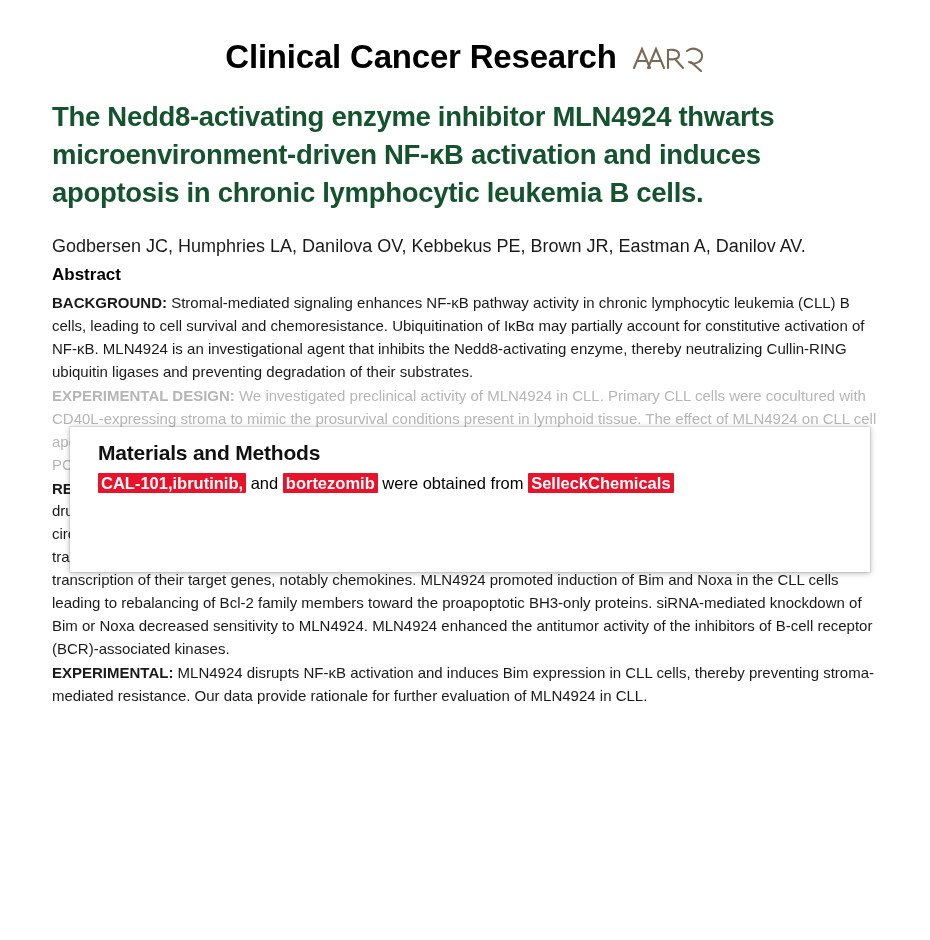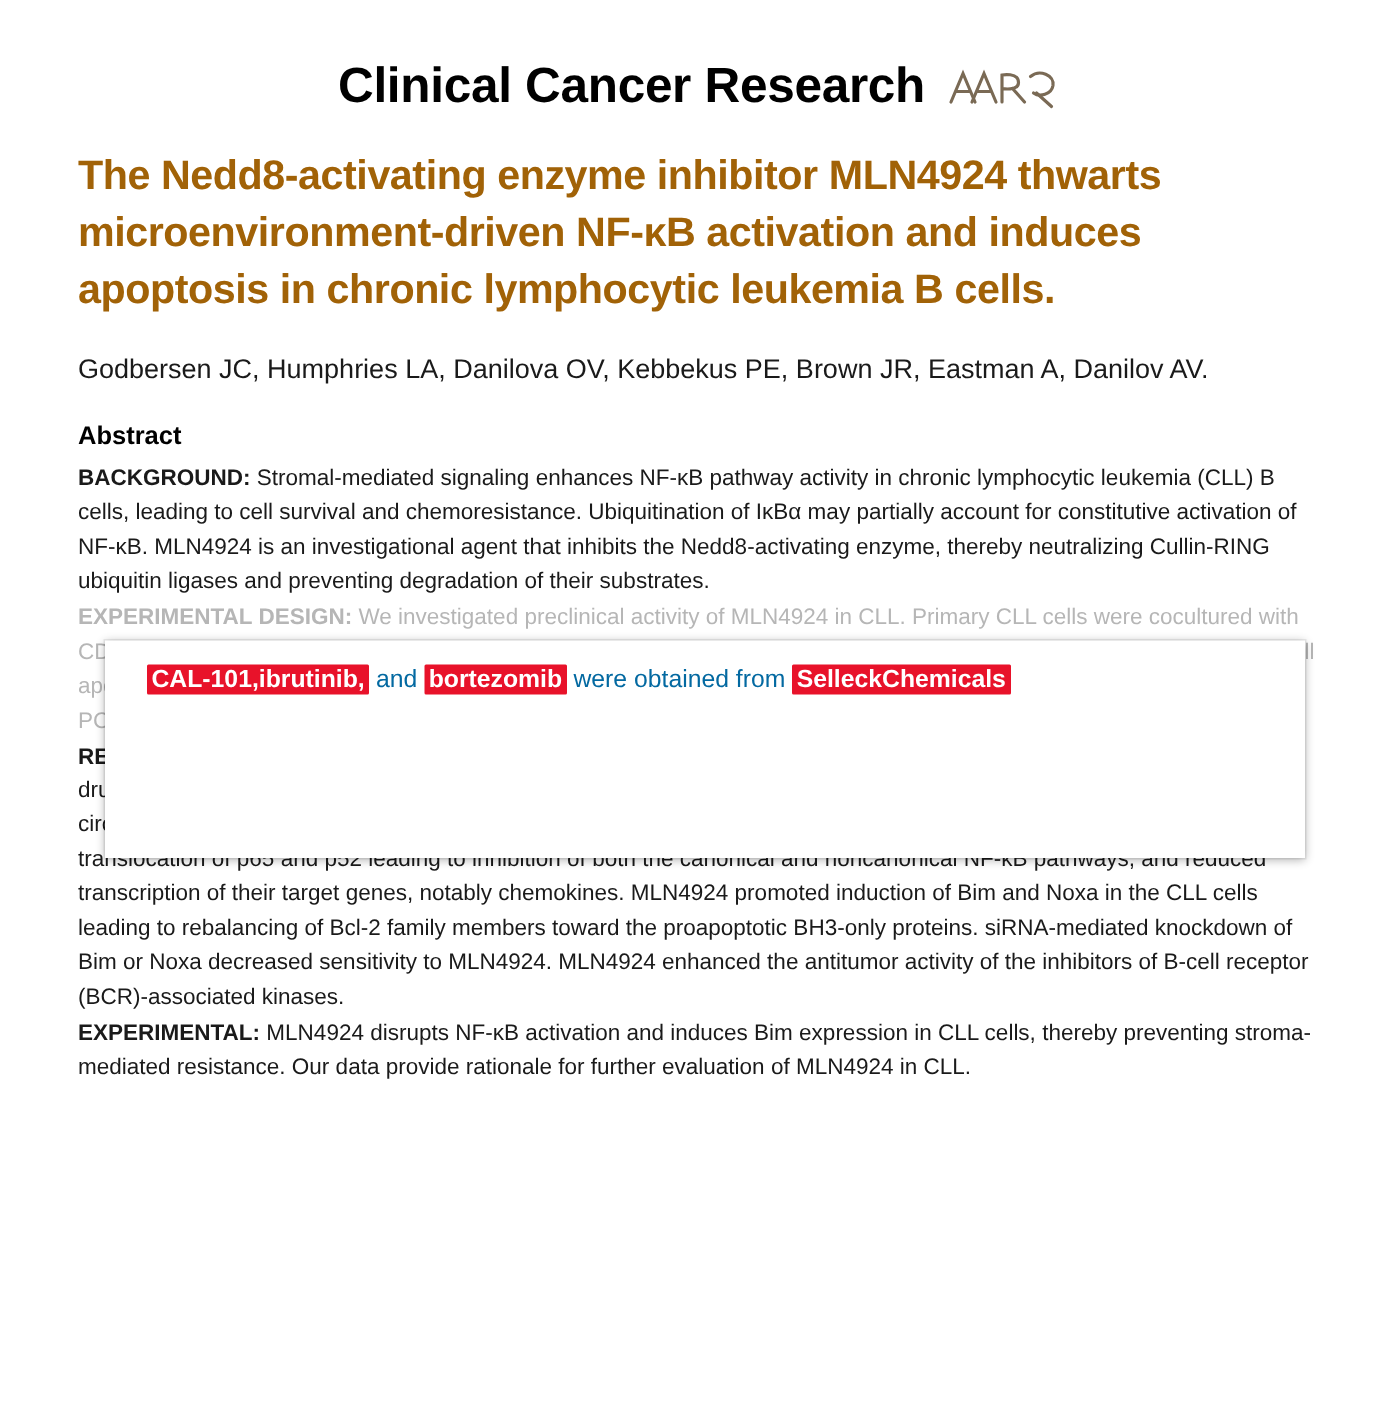--- a/index.html
+++ b/index.html
@@ -45,36 +45,36 @@
     position: relative;
     top: 2px;
   }
 
   
   .article-title {
     margin-top: 16px;
     font-size: 27.5px;
     font-weight: bold;
     line-height: 1.38;
-    color: #a16207;
+    color: #14532d;
     letter-spacing: -0.3px;
     max-width: 760px;
   }
 
   
   .authors {
     margin-top: 22px;
     font-size: 18px;
     color: #1a1a1a;
     line-height: 1.4;
   }
 
   
   .abstract-heading {
-    margin-top: 22px;
+    margin-top: 6px;
     font-size: 17px;
     font-weight: bold;
     color: #000000;
   }
   .abstract-body {
     margin-top: 7px;
     font-size: 15px;
     line-height: 1.53;
     color: #1a1a1a;
     text-align: left;
@@ -117,21 +117,21 @@
     background: #e8122a;
     color: #ffffff;
     font-weight: bold;
     padding: 1px 3px;
     border-radius: 1px;
     box-decoration-break: clone;
     margin-top: 44px;
     -webkit-box-decoration-break: clone;
   }
   .overlay-plain {
-    color: #0369a1;
+    color: #000000;
     font-weight: normal;
   }
   
   .faded {
     color: #b6b6b6;
   }
 </style>
 </head>
 <body>
 
@@ -170,16 +170,17 @@
     </p>
     <p>
       <span class="lbl">RESULTS:</span><span> CD40L-expressing stroma protected CLL cells from spontaneous apoptosis and induced resistance to multiple drugs, accompanied by NF-κB activation and Bim repression. Treatment with MLN4924 induced CLL cell apoptosis and circumvented stroma-mediated resistance. This was accompanied by accumulation of phospho-IκBα, decreased nuclear translocation of p65 and p52 leading to inhibition of both the canonical and noncanonical NF-κB pathways, and reduced transcription of their target genes, notably chemokines. MLN4924 promoted induction of Bim and Noxa in the CLL cells leading to rebalancing of Bcl-2 family members toward the proapoptotic BH3-only proteins. siRNA-mediated knockdown of Bim or Noxa decreased sensitivity to MLN4924. MLN4924 enhanced the antitumor activity of the inhibitors of B-cell receptor (BCR)-associated kinases.</span>
     </p>
     <p>
       <span class="lbl">EXPERIMENTAL:</span><span> MLN4924 disrupts NF-κB activation and induces Bim expression in CLL cells, thereby preventing stroma-mediated resistance. Our data provide rationale for further evaluation of MLN4924 in CLL.</span>
     </p>
   </div>
 
   <div class="overlay-card">
+    <div class="overlay-title">Materials and Methods</div>
     <div class="overlay-text"><span class="hl">CAL-101,ibrutinib,</span><span class="overlay-plain"> and </span><span class="hl">bortezomib</span><span class="overlay-plain"> were obtained from </span><span class="hl">SelleckChemicals</span></div>
   </div>
 
 </div>
 
 </body></html>

